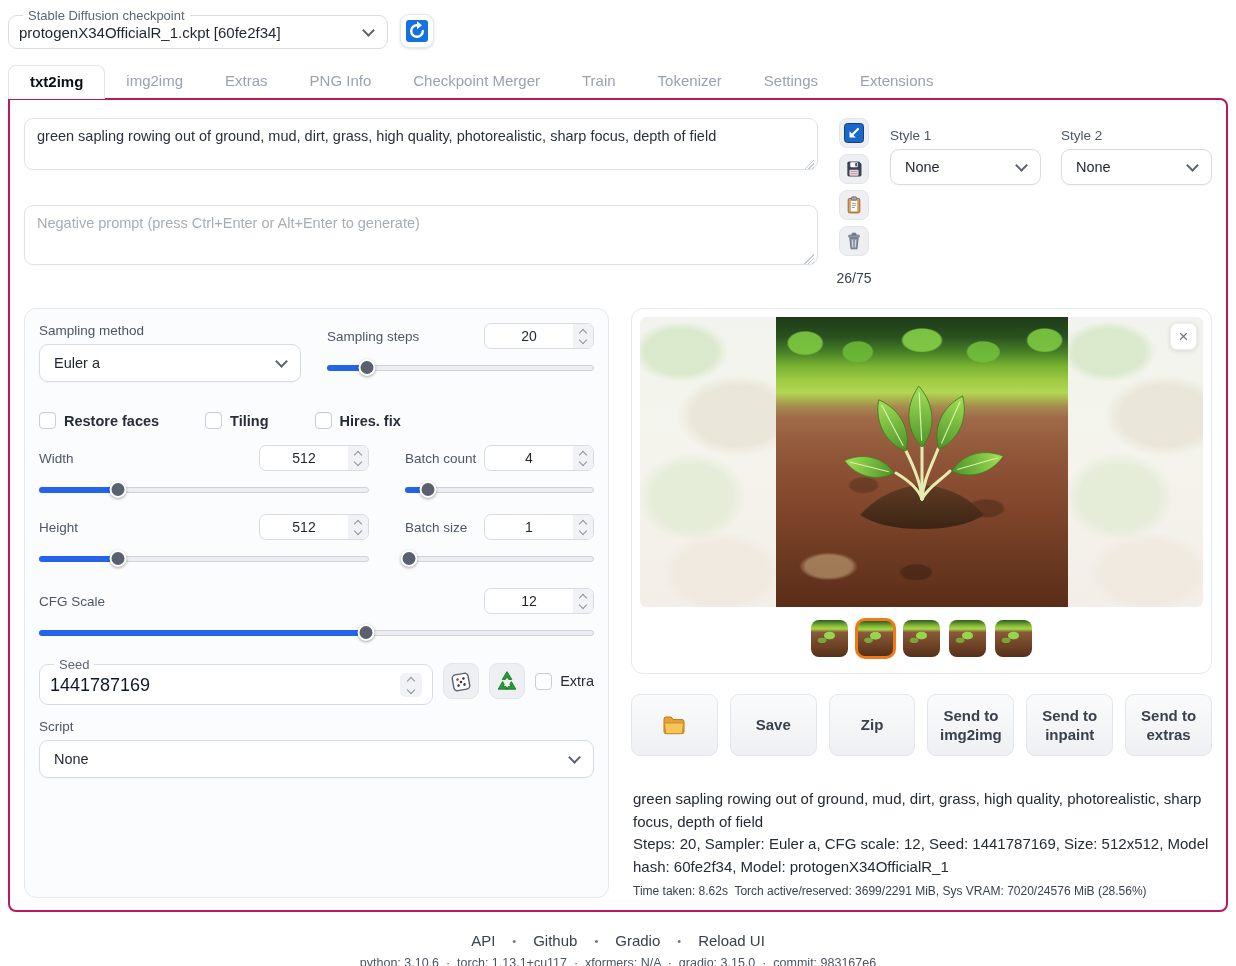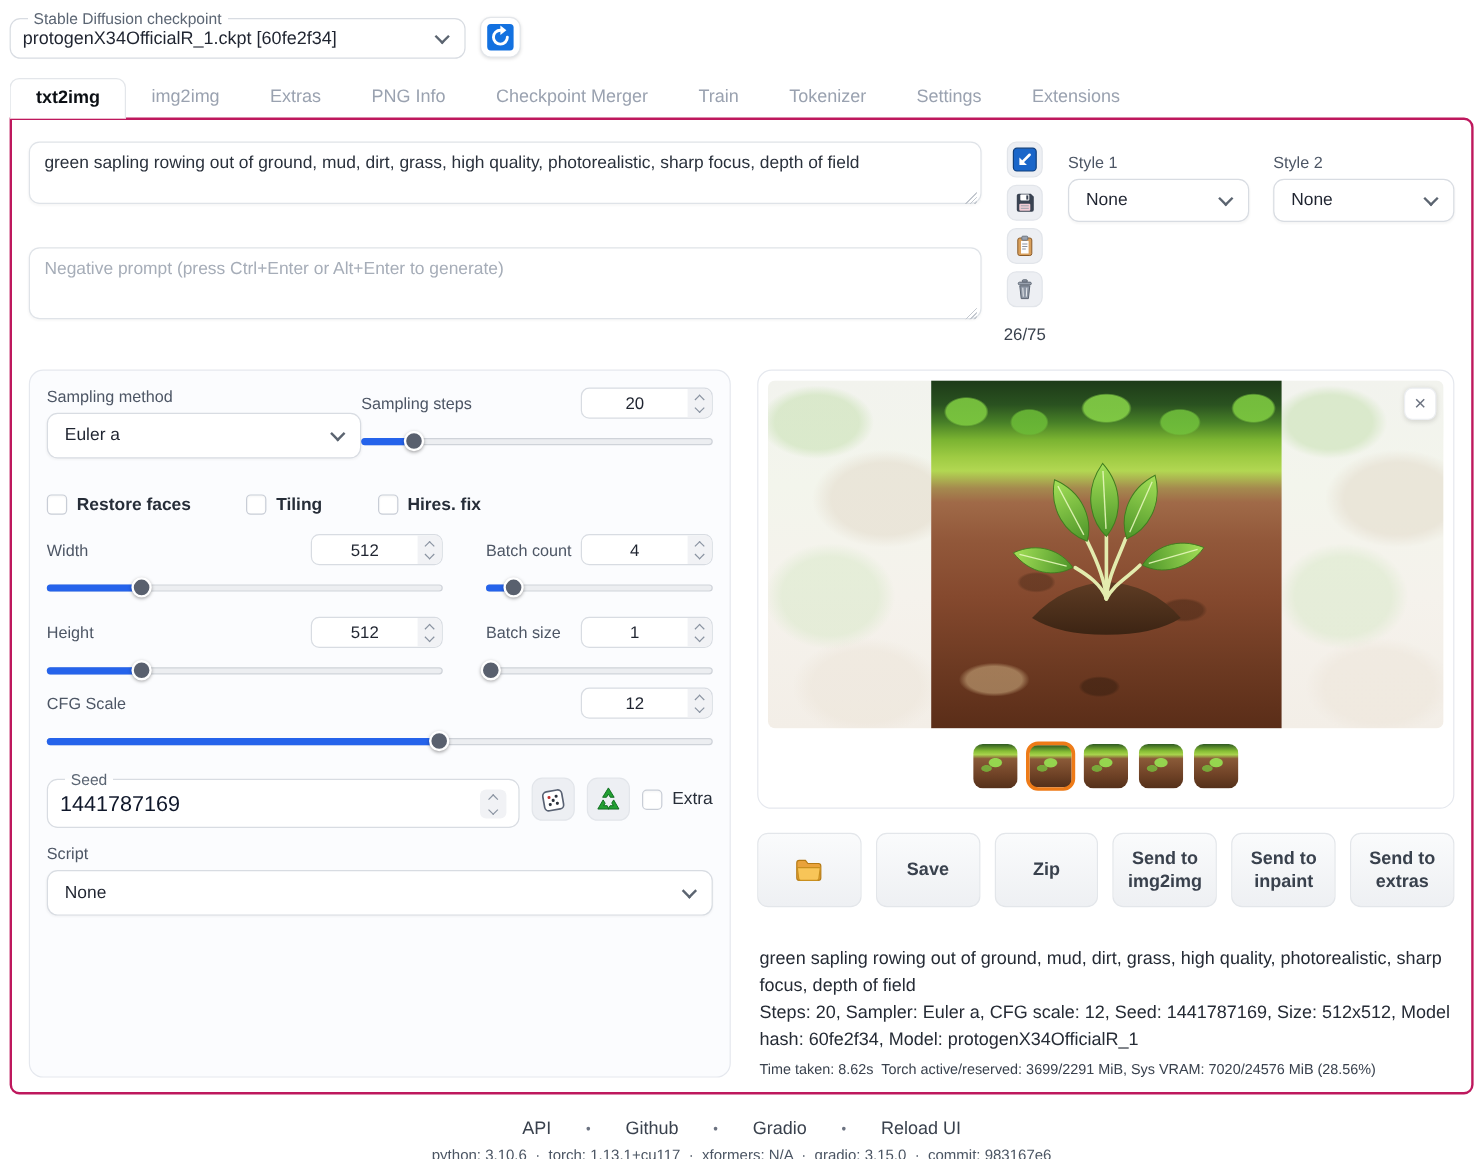--- a/index.html
+++ b/index.html
@@ -53,21 +53,21 @@
   .style-item { flex:1; }
   .g-label { font-size:13.5px; color:#4d5665; margin-bottom:6px; }
   .g-select { height:36px; border:1px solid #d8dce2; border-radius:9px; background:#fff; display:flex;
     align-items:center; padding:0 10px 0 14px; cursor:pointer; box-shadow:0 1px 2px rgba(0,0,0,.04); }
   .g-select .val { flex:1; font-size:14.5px; color:#1f2430; }
 
   
   .mainrow { display:flex; gap:22px; margin-top:22px; }
 
   .settings { width:585px; background:#fbfcfe; border:1px solid #e5e8ee; border-radius:12px; padding:14px 14px 16px; }
-  .s-row1 { display:flex; }
+  .s-row1 { display:flex; gap:26px; }
   .s-col-method { width:262px; }
   .s-col-steps { flex:1; }
   .num-head { display:flex; align-items:center; }
   .num-head .g-label { margin:0; }
   .spacer { flex:1; }
   .num-input { width:110px; height:26px; border:1px solid #d8dce2; border-radius:7px; background:#fff;
     display:flex; overflow:hidden; }
   .num-input input { flex:1; border:none; outline:none; text-align:center; font-size:14px; color:#1f2430;
     font-family:"Liberation Sans","DejaVu Sans",sans-serif; width:60px; background:transparent; }
   .spin { width:20px; background:#f1f2f5; display:flex; flex-direction:column; align-items:center; justify-content:center; gap:3px; cursor:pointer; }
@@ -80,21 +80,21 @@
   .sl-fill { position:absolute; left:0; top:7px; height:6px; border-radius:4px 0 0 4px; background:#2563eb; }
   .sl-thumb { position:absolute; top:1px; width:17px; height:17px; border-radius:50%; background:#59606e;
     border:2px solid #fff; box-shadow:0 1px 3px rgba(0,0,0,.35); transform:translateX(-50%); }
 
   .chk-row { display:flex; gap:46px; margin-top:30px; align-items:center; }
   .chk { display:flex; gap:8px; align-items:center; cursor:pointer; }
   .chk .box { width:17px; height:17px; border:1px solid #c8cdd6; border-radius:4px; background:#fff; box-shadow:inset 0 1px 2px rgba(0,0,0,.04); }
   .chk .lbl { font-size:14.5px; color:#262d38; font-weight:600; }
 
   .dims-grid { display:grid; grid-template-columns:330px 1fr; column-gap:36px; row-gap:14px; margin-top:16px; }
-  .cfg-block { margin-top:4px; }
+  .cfg-block { margin-top:19px; }
   .seed-row { display:flex; align-items:center; gap:10px; margin-top:14px; }
   .seed-box { width:418px; }
   .seed-box input { border:none; outline:none; flex:1; font-size:18px; color:#0f172a; background:transparent;
     font-family:"Liberation Sans","DejaVu Sans",sans-serif; }
   .seed-spin { width:22px; height:24px; background:#f1f2f5; border-radius:5px; display:flex; flex-direction:column;
     align-items:center; justify-content:center; gap:3px; cursor:pointer; }
   .sq-btn { width:38px; height:36px; border-radius:9px; background:#edeff3; border:1px solid #e2e5ea;
     display:flex; align-items:center; justify-content:center; cursor:pointer; }
   .script-block { margin-top:14px; }
 
@@ -134,21 +134,21 @@
   .outbtn { flex:1; height:62px; border-radius:9px; border:1px solid #e3e6ea; cursor:pointer;
     background:linear-gradient(180deg,#fafbfc,#eef0f3); font-size:15px; font-weight:700; color:#39414d;
     font-family:"Liberation Sans","DejaVu Sans",sans-serif; line-height:1.3; display:flex; align-items:center; justify-content:center; text-align:center; padding:0 6px; }
 
   .geninfo { margin-top:32px; padding:0 2px; }
   .gi-text { font-size:15px; color:#252b35; line-height:1.5; }
   .gi-perf { margin-top:6px; font-size:12px; color:#39414d; white-space:pre-wrap; }
 
   
   .footer { margin-top:20px; text-align:center; }
-  .f-links { display:flex; justify-content:center; align-items:center; gap:29px; font-size:15px; color:#39414d; }
+  .f-links { display:flex; justify-content:center; align-items:center; gap:17px; font-size:15px; color:#39414d; }
   .f-links a { color:#39414d; text-decoration:none; cursor:pointer; }
   .f-dot { color:#6b7280; font-size:11px; }
   .f-vers { margin-top:7px; font-size:12.5px; color:#4b5563; white-space:pre-wrap; }
 </style>
 </head>
 <body>
 
 <div class="page">
 
   <div class="topbar">

